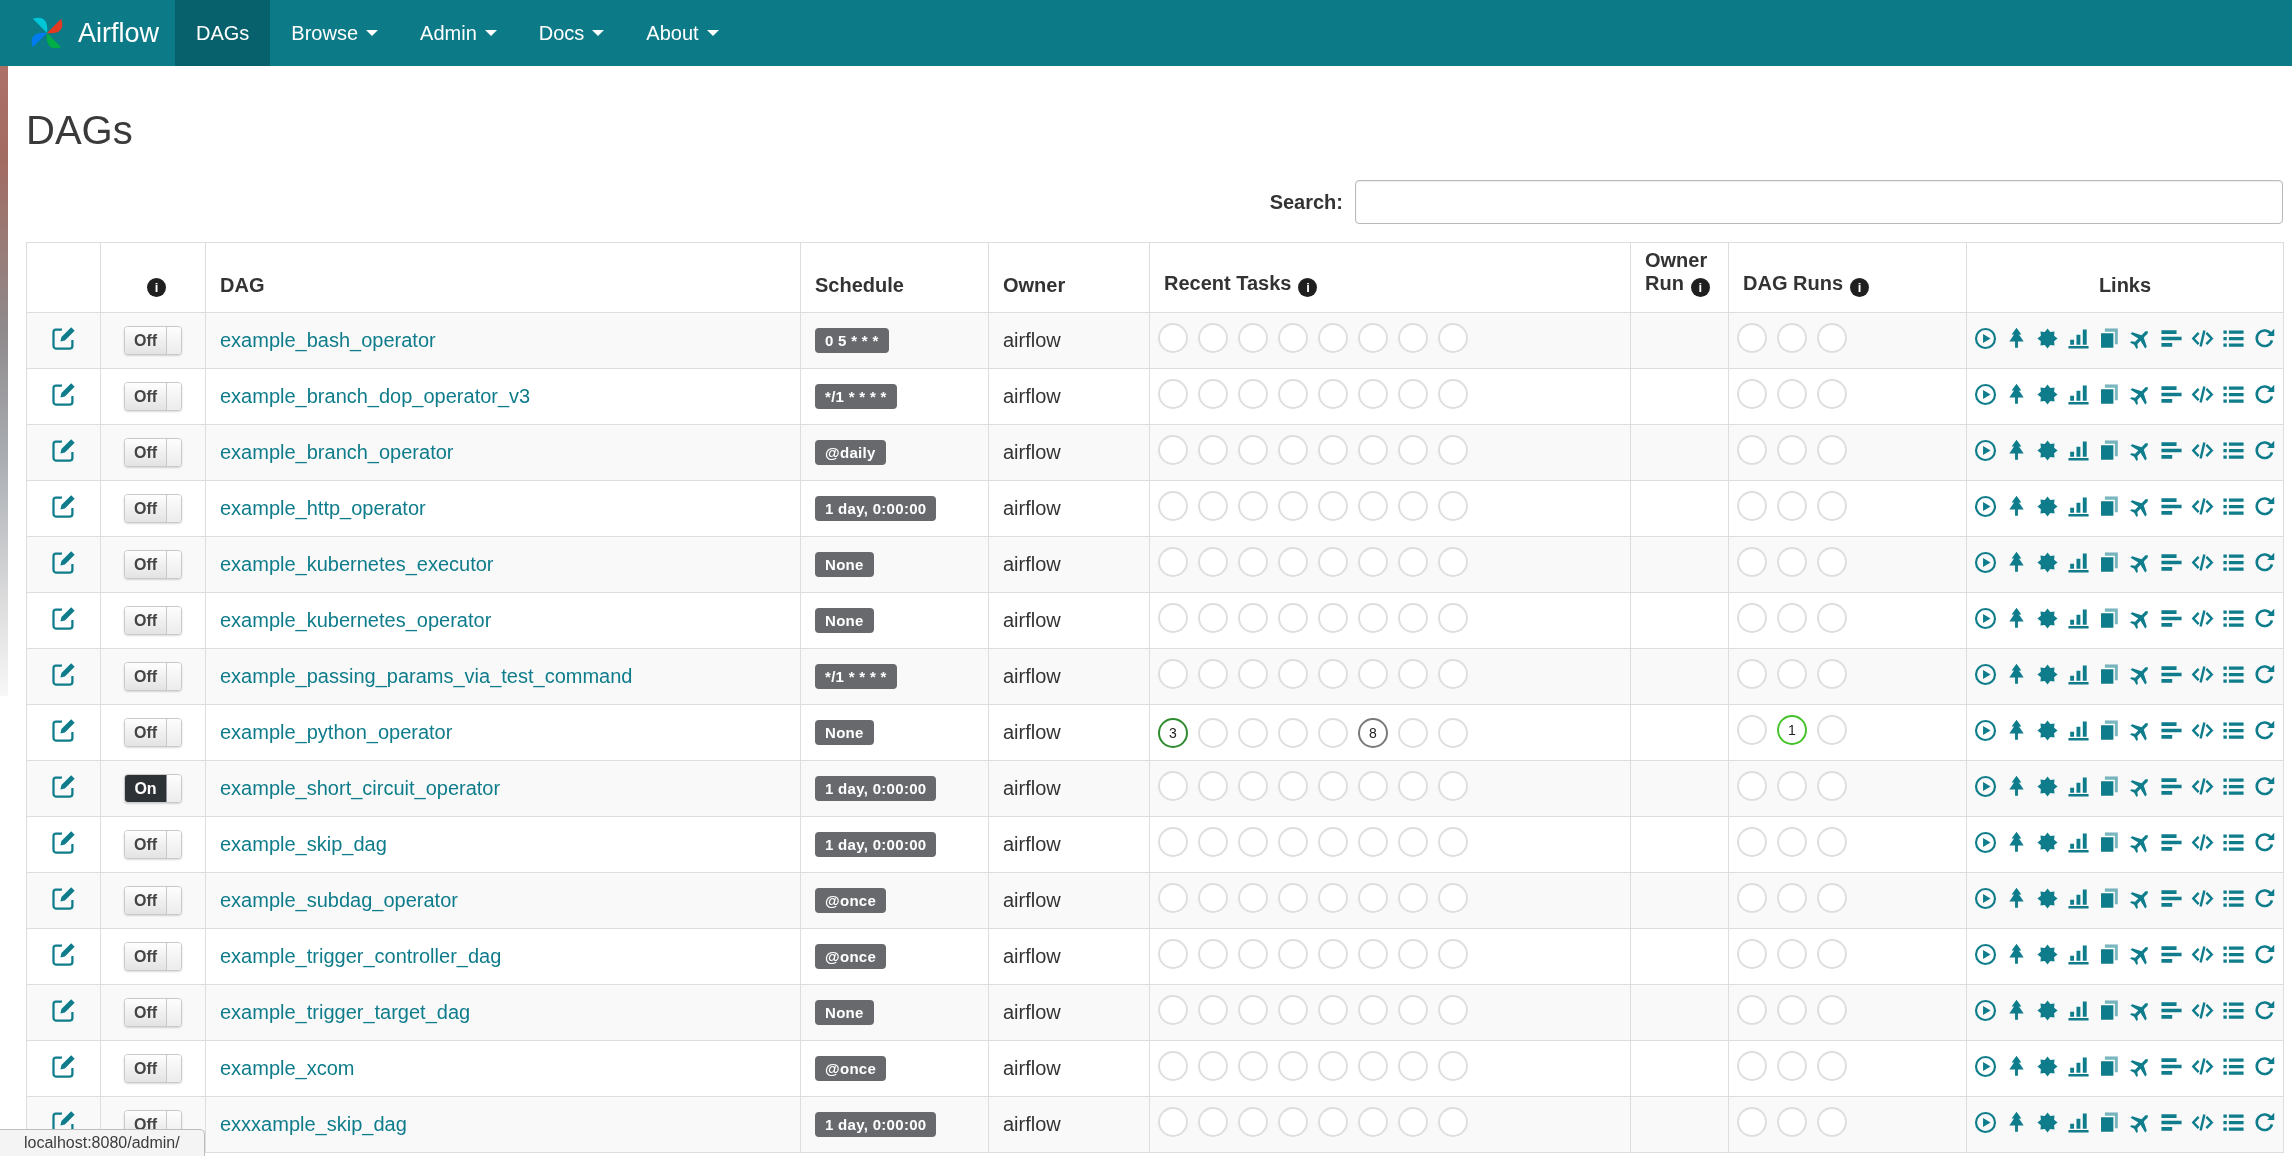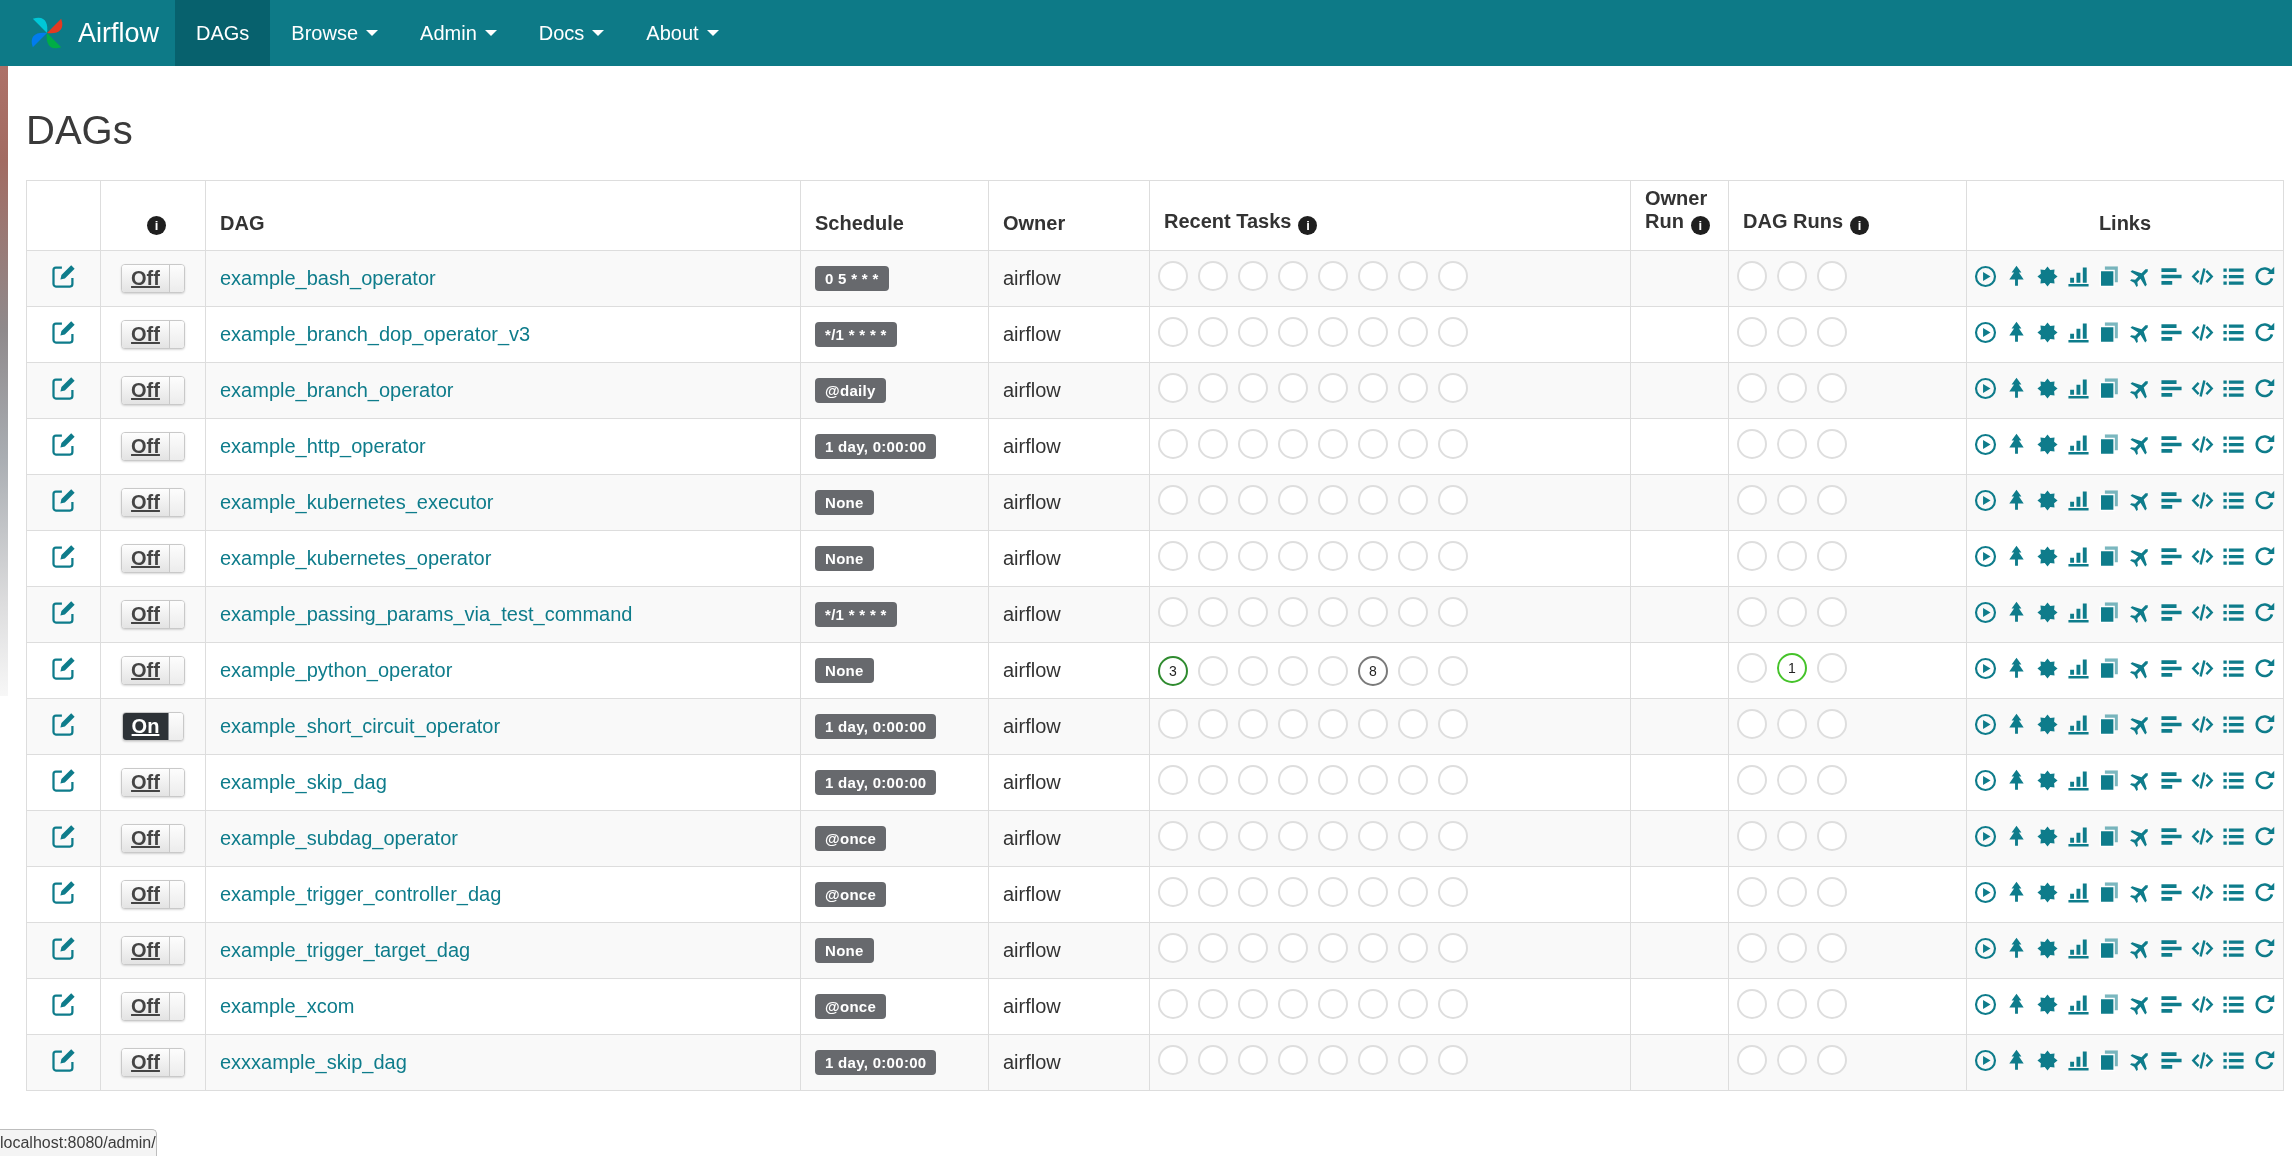--- a/index.html
+++ b/index.html
@@ -42,42 +42,42 @@
   .dags-table tbody tr:nth-child(odd) { background: #f9f9f9; }
   .th-label { line-height: 1.15; }
 
   .info-badge { display: inline-flex; width: 19px; height: 19px; border-radius: 50%; background: #1f1f1f; color: #fff; font-size: 13px; font-weight: bold; align-items: center; justify-content: center; margin-left: 7px; vertical-align: -2px; }
 
   .c-edit { text-align: center; padding: 0 !important; }
   .c-edit .icon { width: 24px; height: 24px; color: var(--link-teal, #0e7c8b); cursor: pointer; }
   .c-toggle { text-align: center; padding: 0 !important; }
 
   .switch { display: inline-flex; align-items: stretch; height: 29px; border: 1px solid #c9c9c9; border-radius: 4px; overflow: hidden; background: #fff; cursor: pointer; box-shadow: 0 1px 2px rgba(0,0,0,.15); vertical-align: middle; }
-  .sw-label { display: flex; align-items: center; padding: 0 9px; font-size: 20px; font-weight: bold; text-decoration: underline; }
+  .sw-label { display: flex; align-items: center; padding: 0 9px; font-size: 16px; font-weight: bold; }
   .switch.off .sw-label { background: linear-gradient(#fefefe, #e3e3e3); color: #444; }
   .sw-knob { width: 15px; background: linear-gradient(#fdfdfd, #ececec); border-left: 1px solid #c9c9c9; }
   .switch.on .sw-label { background: #2d3237; color: #fff; }
   .switch.on .sw-knob { border-left-color: #8d9196; }
 
   .dag-link { color: var(--link-teal, #0e7c8b); text-decoration: none; font-size: 20px; cursor: pointer; }
   .badge { display: inline-block; background: var(--badge-bg, #67696d); color: #fff; font-size: 15px; font-weight: bold; padding: 4px 10px; border-radius: 4px; letter-spacing: .3px; white-space: nowrap; }
   .owner { font-size: 20px; color: #333; }
 
   .c-tasks, .c-runs { padding-left: 8px !important; }
   .circles { display: inline-flex; gap: 10px; align-items: center; }
   .circle { width: 30px; height: 30px; border: 2px solid #dedede; border-radius: 50%; background: #fff; display: inline-flex; align-items: center; justify-content: center; font-size: 14px; color: #222; }
 
   .c-links { padding: 0 6px !important; text-align: center; }
   .links-wrap { display: inline-flex; gap: 8px; align-items: center; }
   .links-wrap .icon { width: 23px; height: 23px; color: var(--link-teal, #0e7c8b); cursor: pointer; }
 
   
   .left-strip { position: absolute; left: 0; top: 66px; width: 8px; height: 630px;
     background: linear-gradient(180deg, #ad7168 0%, #a26b62 15%, #8f8a8c 42%, #a9adb2 62%, #dcdcdd 85%, #f7f7f7 100%); }
-  .status-bubble { position: absolute; left: 0; bottom: 0; background: #f4f4f4; border: 1px solid #bdbdbd; border-left: none; border-bottom: none; border-top-right-radius: 5px; padding: 4px 0; font-size: 16px; color: #3c3c3c; }
+  .status-bubble { position: absolute; left: 0; bottom: 0; background: #f4f4f4; border: 1px solid #bdbdbd; border-left: none; border-bottom: none; border-top-right-radius: 5px; padding: 4px 24px; font-size: 16px; color: #3c3c3c; }
 </style>
 </head>
 <body>
 
 <nav class="navbar">
   <div class="brand">
     <span class="logo">
       <svg viewBox="0 0 40 40">
         <path fill="#00c7d7" d="M20 20L6.5 6.5C17.5 2.5 21.5 10 20 20z"></path>
         <path fill="#e43921" d="M20 20L33.5 6.5C37.5 17.5 30 21.5 20 20z"></path>
@@ -107,20 +107,24 @@
         <span class="nav-label">About</span>
         <b class="caret"></b>
       </li>
     </ul>
 </nav>
 
 <div class="left-strip"></div>
 
 <main class="content">
   <h2 class="page-title">DAGs</h2>
+  <div class="search-row">
+    <label class="search-label">Search:</label>
+    <input class="search-input" type="text" value="" style="">
+  </div>
   <table class="dags-table">
     <thead>
       <tr>
           <th class="col-edit" style="width: 74px; text-align: center;"></th>
           <th class="col-toggle" style="width: 105px; text-align: center;"><span class="info-badge">i</span></th>
           <th class="col-dag" style="width: 595px;"><span class="th-label">DAG</span></th>
           <th class="col-schedule" style="width: 188px;"><span class="th-label">Schedule</span></th>
           <th class="col-owner" style="width: 161px;"><span class="th-label">Owner</span></th>
           <th class="col-recent-tasks" style="width: 481px;"><span class="th-label">Recent Tasks</span><span class="info-badge">i</span></th>
           <th class="col-last-run" style="width: 98px;"><span class="th-label">Owner Run</span><span class="info-badge">i</span></th>

